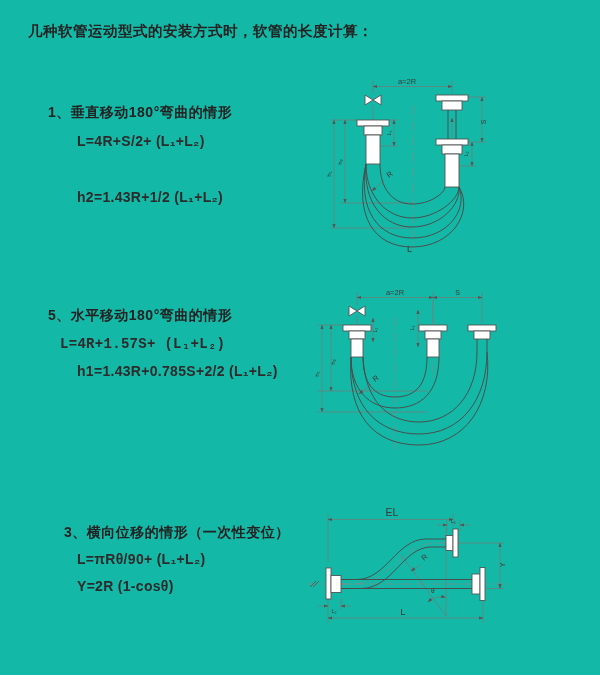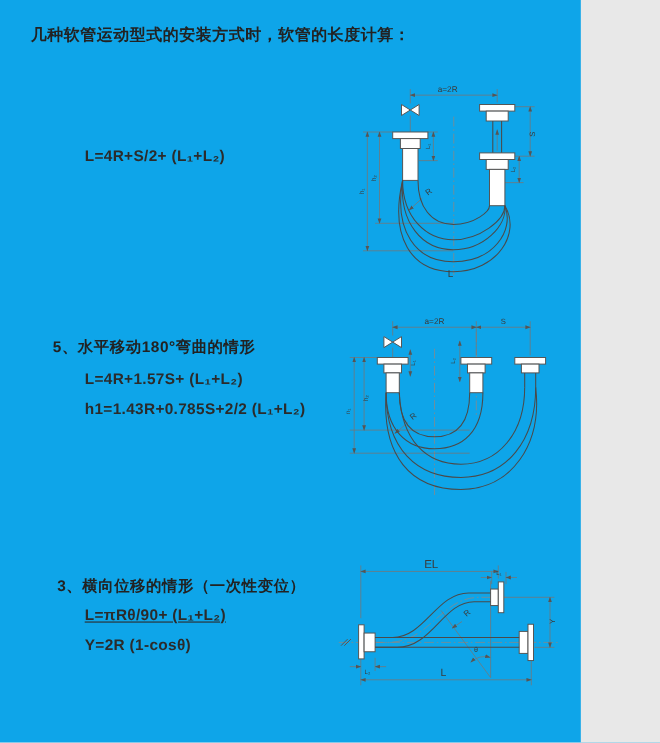--- a/index.html
+++ b/index.html
@@ -1,42 +1,44 @@
 <!DOCTYPE html>
 <html><head>
 <meta charset="utf-8">
 <style>
   html,body{margin:0;padding:0;background:#e8e8e8;}
-  .page{position:relative;width:528px;height:675px;background:#0ea5e9;overflow:hidden;
+  .page{position:relative;width:600px;height:675px;background:#14b8a6;overflow:hidden;
         font-family:"Liberation Sans","DejaVu Sans",sans-serif;color:#222;}
   .title{position:absolute;left:28px;top:22px;font-size:14.5px;font-weight:700;letter-spacing:.5px;}
   .sec-head{position:absolute;font-size:14px;font-weight:700;letter-spacing:.5px;}
   .formula{position:absolute;font-size:14px;font-weight:600;letter-spacing:.3px;color:#2b2b2b;}
   svg{position:absolute;}
   svg text{fill:#3a3a3a;font-family:"Liberation Sans","DejaVu Sans",sans-serif;}
   .dl{stroke:#777;stroke-width:.7;fill:none;}
   .cl{stroke:#888;stroke-width:.7;fill:none;stroke-dasharray:9 2.5 1.5 2.5;}
   .hs{stroke:#4a4a4a;stroke-width:.95;fill:none;}
   .pt{stroke:#555;stroke-width:.9;fill:#fff;}
 </style>
 </head>
 <body>
 
 <div class="page">
 
   <div class="title">几种软管运动型式的安装方式时，软管的长度计算：</div>
 
+  <div class="sec-head" style="left:48px;top:104px;">1、垂直移动180°弯曲的情形</div>
   <div class="formula" style="left:77px;top:133px;">L=4R+S/2+ (L₁+L₂)</div>
+  <div class="formula" style="left:77px;top:189px;">h2=1.43R+1/2 (L₁+L₂)</div>
 
   <div class="sec-head" style="left:48px;top:307px;">5、水平移动180°弯曲的情形</div>
-  <div class="formula" style="left:77px;top:336px;">L=4R+1.57S+ (L₁+L₂)</div>
+  <div class="formula" style="left:60px;top:336px;font-family:Liberation Mono, monospace;">L=4R+1.57S+ (L₁+L₂)</div>
   <div class="formula" style="left:77px;top:363px;">h1=1.43R+0.785S+2/2 (L₁+L₂)</div>
 
-  <div class="sec-head" style="left:52px;top:524px;">3、横向位移的情形（一次性变位）</div>
-  <div class="formula" style="left:77px;top:551px;text-decoration:underline;">L=πRθ/90+ (L₁+L₂)</div>
+  <div class="sec-head" style="left:64px;top:524px;">3、横向位移的情形（一次性变位）</div>
+  <div class="formula" style="left:77px;top:551px;">L=πRθ/90+ (L₁+L₂)</div>
   <div class="formula" style="left:77px;top:578px;">Y=2R (1-cosθ)</div>
 
   <svg style="left:310px;top:70px;" width="270" height="190" viewBox="0 0 270 190">
     <defs>
       <marker id="ar1" viewBox="0 0 10 10" refX="9" refY="5" markerWidth="7" markerHeight="7" orient="auto-start-reverse">
         <path d="M0,1.5 L10,5 L0,8.5 z" fill="#555"></path>
       </marker>
       <pattern id="pt1" width="4" height="4" patternUnits="userSpaceOnUse">
         <path d="M0,4 L4,0 M0,0 L4,4" stroke="#8a8a8a" stroke-width="0.6"></path>
       </pattern>

